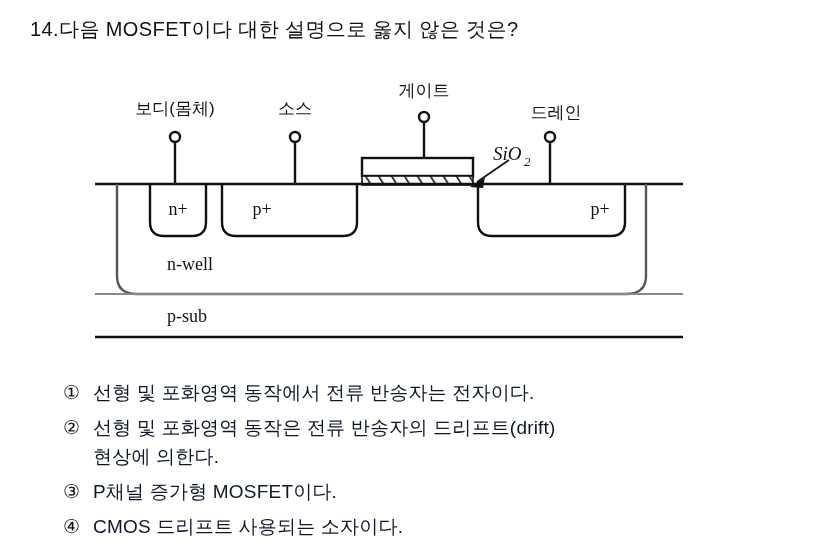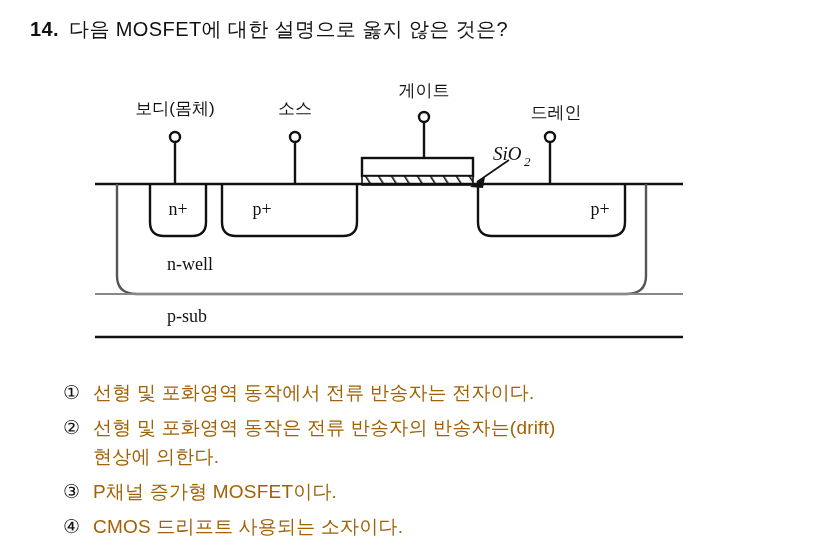--- a/index.html
+++ b/index.html
@@ -26,22 +26,20 @@
     position: absolute;
     left: 30px;
     top: 16px;
     font-size: 20px;
     letter-spacing: 0.4px;
     white-space: nowrap;
     color: #111;
   }
   .q-num {
     display: inline-block;
-    margin-right: 10px;
-    font-weight: bold;
   }
 
   
   #figure {
     position: absolute;
     left: 0;
     top: 70px;
     width: 826px;
     height: 290px;
   }
@@ -89,31 +87,31 @@
     width: 30px;
     font-size: 19px;
     line-height: 29px;
     color: #111;
   }
   .opt-body {
     flex: 1 1 auto;
     font-size: 19px;
     line-height: 29px;
     letter-spacing: 0.2px;
-    color: #a16207;
+    color: #0f172a;
     white-space: pre-line;
   }
 </style>
 </head>
 <body>
 
 <div id="page">
 
   <div class="question-line">
-    <span class="q-num">14.</span><span>다음 MOSFET에 대한 설명으로 옳지 않은 것은?</span>
+    <span class="q-num">14.</span><span>다음 MOSFET이다 대한 설명으로 옳지 않은 것은?</span>
   </div>
 
   <div id="figure">
     <svg width="826" height="290" viewBox="0 0 826 290" xmlns="http://www.w3.org/2000/svg">
       <defs>
         <pattern id="oxideHatch" patternUnits="userSpaceOnUse" width="11" height="9" patternTransform="rotate(-32)">
           <rect width="11" height="9" fill="#ffffff"></rect>
           <line x1="0" y1="0" x2="0" y2="9" stroke="#111" stroke-width="3.2"></line>
         </pattern>
       </defs>
@@ -174,21 +172,21 @@
 
   <div id="options">
 
     <div class="option">
       <span class="opt-marker">①</span>
       <span class="opt-body">선형 및 포화영역 동작에서 전류 반송자는 전자이다.</span>
     </div>
 
     <div class="option">
       <span class="opt-marker">②</span>
-      <span class="opt-body">선형 및 포화영역 동작은 전류 반송자의 반송자는(drift)
+      <span class="opt-body">선형 및 포화영역 동작은 전류 반송자의 드리프트(drift)
 현상에 의한다.</span>
     </div>
 
     <div class="option">
       <span class="opt-marker">③</span>
       <span class="opt-body">P채널 증가형 MOSFET이다.</span>
     </div>
 
     <div class="option">
       <span class="opt-marker">④</span>

